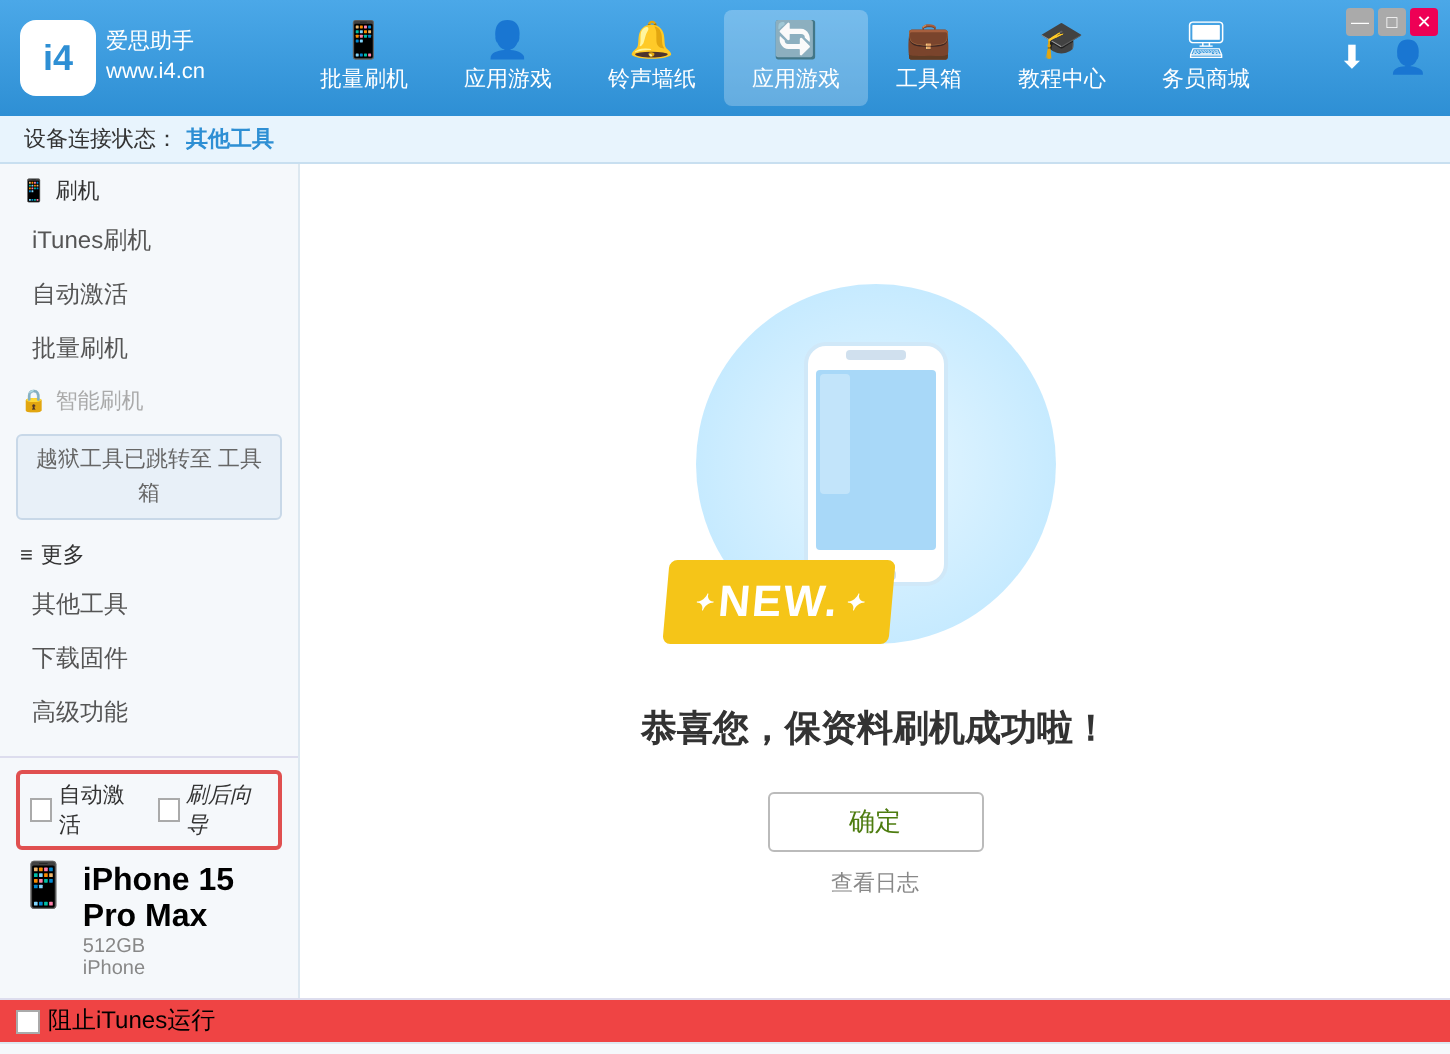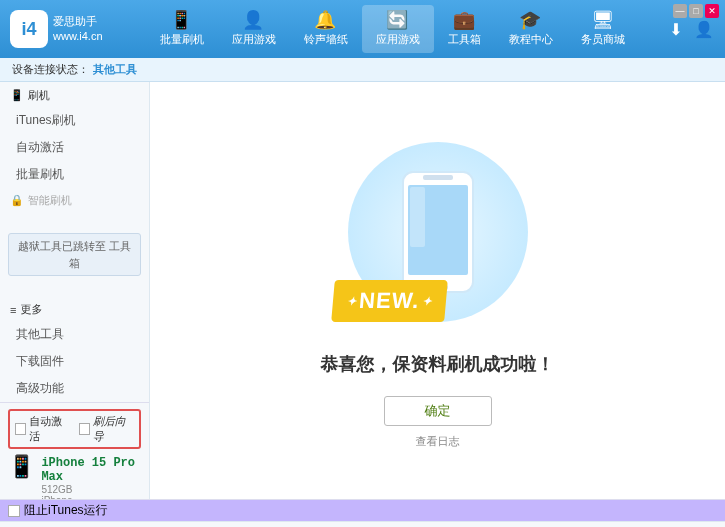--- a/index.html
+++ b/index.html
@@ -150,21 +150,21 @@
     }
     .sidebar-disabled {
       display: flex;
       align-items: center;
       padding: 5px 10px;
       font-size: 11px;
       color: #aaa;
       gap: 4px;
     }
     .sidebar-box {
-      margin: 20px 8px;
+      margin: 4px 8px;
       background: #e8f0f8;
       border: 1px solid #c8d8e8;
       border-radius: 3px;
       padding: 4px 6px;
       font-size: 11px;
       color: #666;
       line-height: 1.5;
       text-align: center;
     }
     .more-section {
@@ -205,21 +205,21 @@
       align-items: flex-start;
       gap: 6px;
       padding: 3px 0;
     }
     .device-phone-icon {
       color: #2e8fd4;
       font-size: 22px;
       line-height: 1;
     }
     .device-info { font-size: 11px; color: #333; }
-    .device-name { font-weight: bold; font-size: 12px; color: #15803d; font-family: Liberation Mono, monospace; }
+    .device-name { font-weight: bold; font-size: 16px; color: #000000; }
     .device-sub { color: #888; font-size: 10px; }
 
     
     .content {
       flex: 1;
       display: flex;
       flex-direction: column;
       align-items: center;
       justify-content: center;
       background: #fff;
@@ -301,21 +301,21 @@
       font-size: 11px;
       color: #666;
       gap: 16px;
     }
     .itunes-row {
       display: flex;
       align-items: center;
       gap: 4px;
       padding: 3px 8px;
       border-top: 1px solid #dde;
-      background: #c4b5fd;
+      background: #ef4444;
     }
     .itunes-cb { width: 12px; height: 12px; border: 1px solid #aaa; background: #fff; }
   </style>
 </head>
 <body>
 
 <div style="position:relative; width:725px; height:527px;">
 
   <div class="win-controls">
     <div class="win-btn min">—</div>

